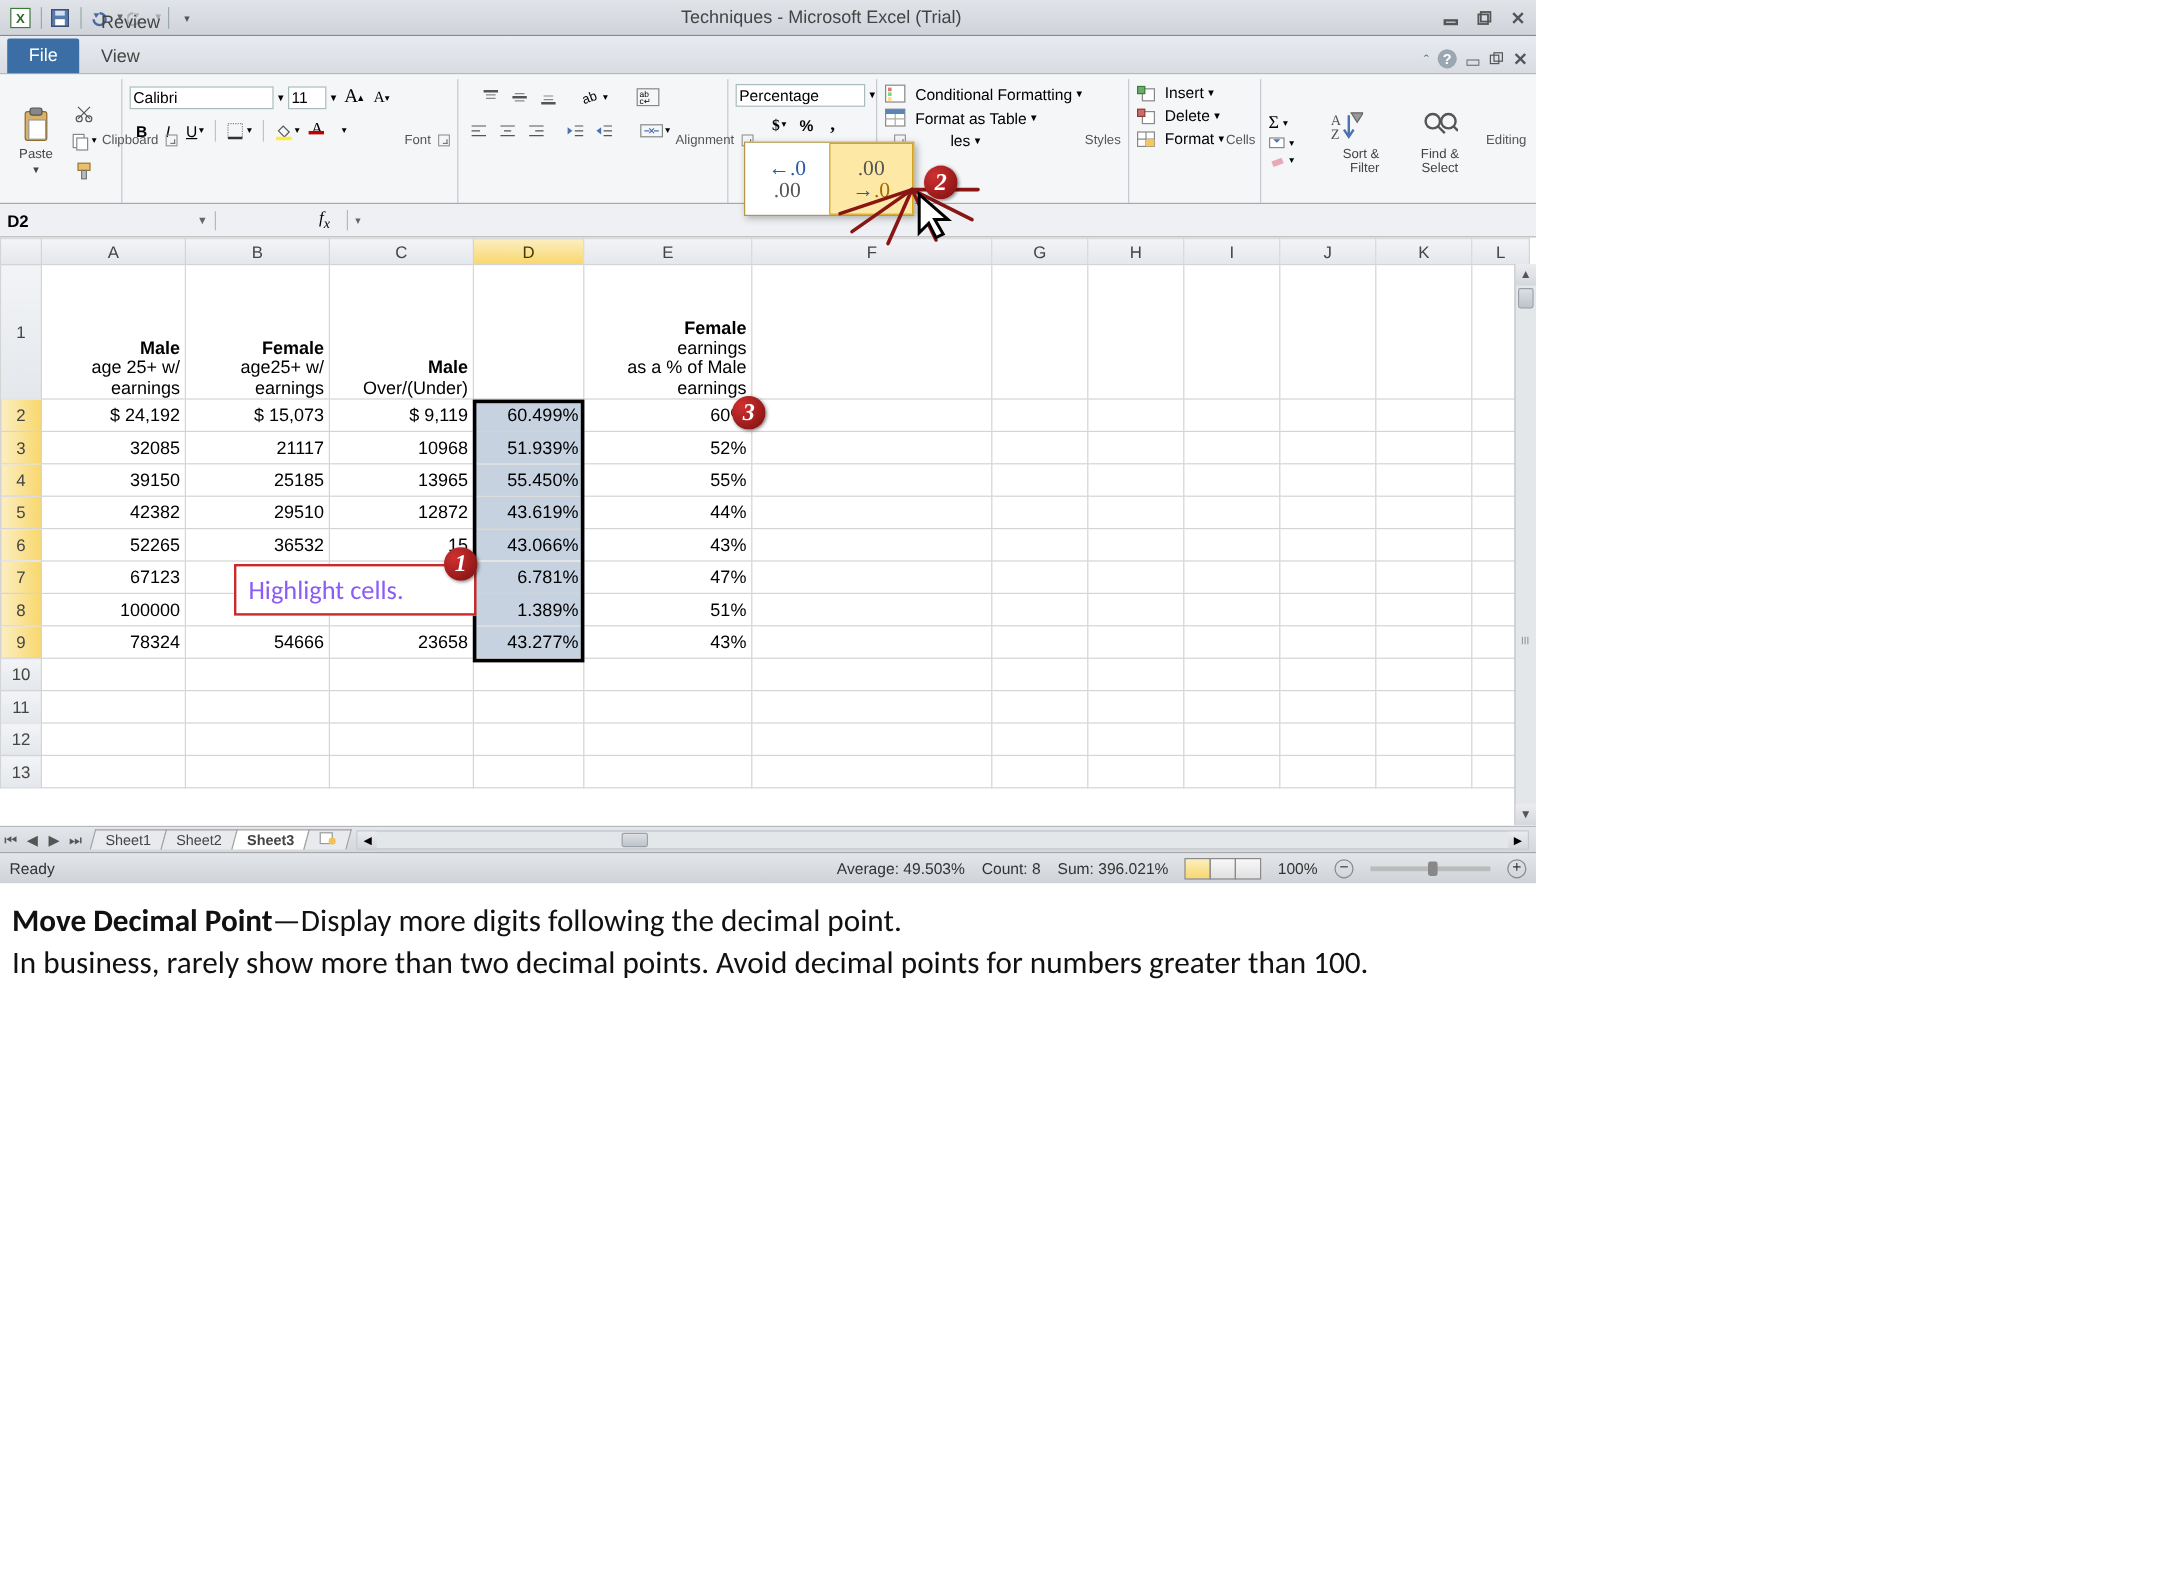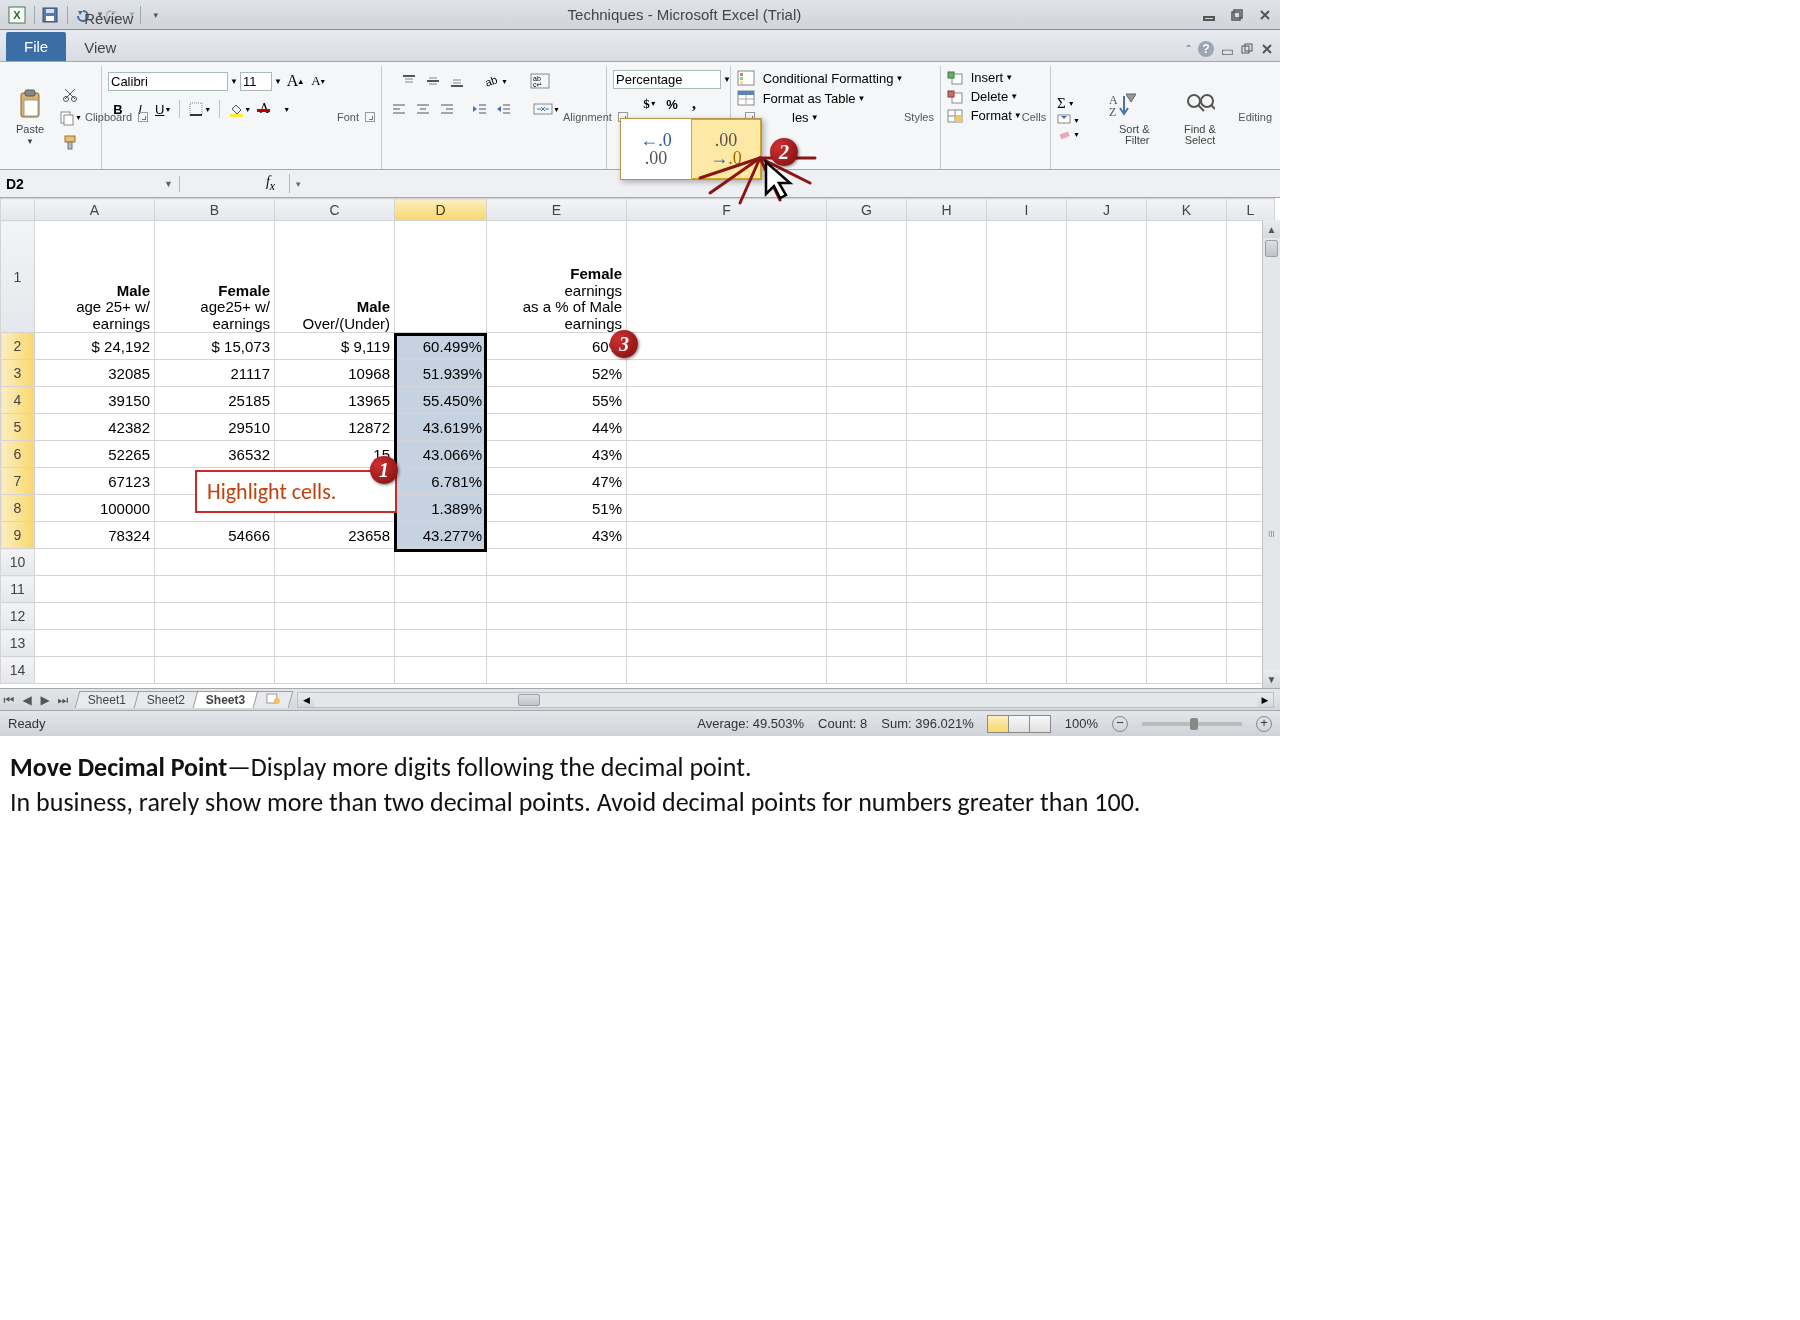--- a/index.html
+++ b/index.html
@@ -50,21 +50,21 @@
     .grid th.selcol { background:linear-gradient(#fceec0,#f8d76c); color:#4a3600;}
     .grid th.selrow { background:linear-gradient(to right,#fceec0,#f8d76c);}
     .grid td.sel { background:#c6d2e0;}
     .hdrcell { white-space:normal; line-height:1.1; text-align:right;}
 
     
     .sel-outline { position:absolute; border:3px solid #000; pointer-events:none;}
 
     
     .anno-balloon { position:absolute; width:28px; height:28px; border-radius:50%; background:radial-gradient(circle at 30% 30%, #d03030, #7a0e0e); color:#fff; font-style:italic; font-family:"Times New Roman"; font-size:20px; font-weight:bold; display:flex; align-items:center; justify-content:center; box-shadow:1px 1px 3px rgba(0,0,0,.5);}
-    .callout-box { position:absolute; border:2px solid #c92b2b; background:#fff; color:#c2410c; font-size:22px; padding:6px 10px; font-family:Calibri;}
+    .callout-box { position:absolute; border:2px solid #c92b2b; background:#fff; color:#8b5cf6; font-size:22px; padding:6px 10px; font-family:Calibri;}
     
     .popup { position:absolute; display:flex; background:#fff; border:1px solid #b49848; box-shadow:2px 2px 6px rgba(0,0,0,.3);}
     .popup-btn { width:70px; height:60px; display:flex; flex-direction:column; align-items:center; justify-content:center; font-family:"Times New Roman"; font-size:18px; line-height:1; }
     .popup-btn.hover { background:#fde8a5; border:1px solid #d4a322;}
 
     
     .sheetbar { background:linear-gradient(#e3e6ea,#d4d8dd); height:22px; display:flex; align-items:center; font-size:12px; border-top:1px solid #a8a8a8;}
     .nav-btn { width:18px; text-align:center; color:#555;}
     .sheet-tab { background:#e8eaee; border:1px solid #a0a0a0; border-bottom:none; padding:1px 10px; margin-left:-1px; color:#444; transform:skewX(-15deg);}
     .sheet-tab span { display:inline-block; transform:skewX(15deg);}
@@ -719,35 +719,20 @@
           <td></td>
           <td></td>
           <td></td>
           <td></td>
           <td></td>
           <td></td>
           <td></td>
           <td></td>
           <td></td>
         </tr>
-        <tr>
-          <th class="rowh">14</th>
-          <td></td>
-          <td></td>
-          <td></td>
-          <td></td>
-          <td></td>
-          <td></td>
-          <td></td>
-          <td></td>
-          <td></td>
-          <td></td>
-          <td></td>
-          <td></td>
-        </tr>
       </tbody>
   </table>
 
   <div class="sel-outline" style="left:394px; top:135px; width:93px; height:219px;"></div>
 
   <div class="callout-box" style="left:195px; top:272px; width:202px;">
     <span>Highlight cells.</span>
   </div>
   <div class="anno-balloon" style="left:370px; top:258px;">1</div>
   <div class="anno-balloon" style="left:610px; top:132px;">3</div>

